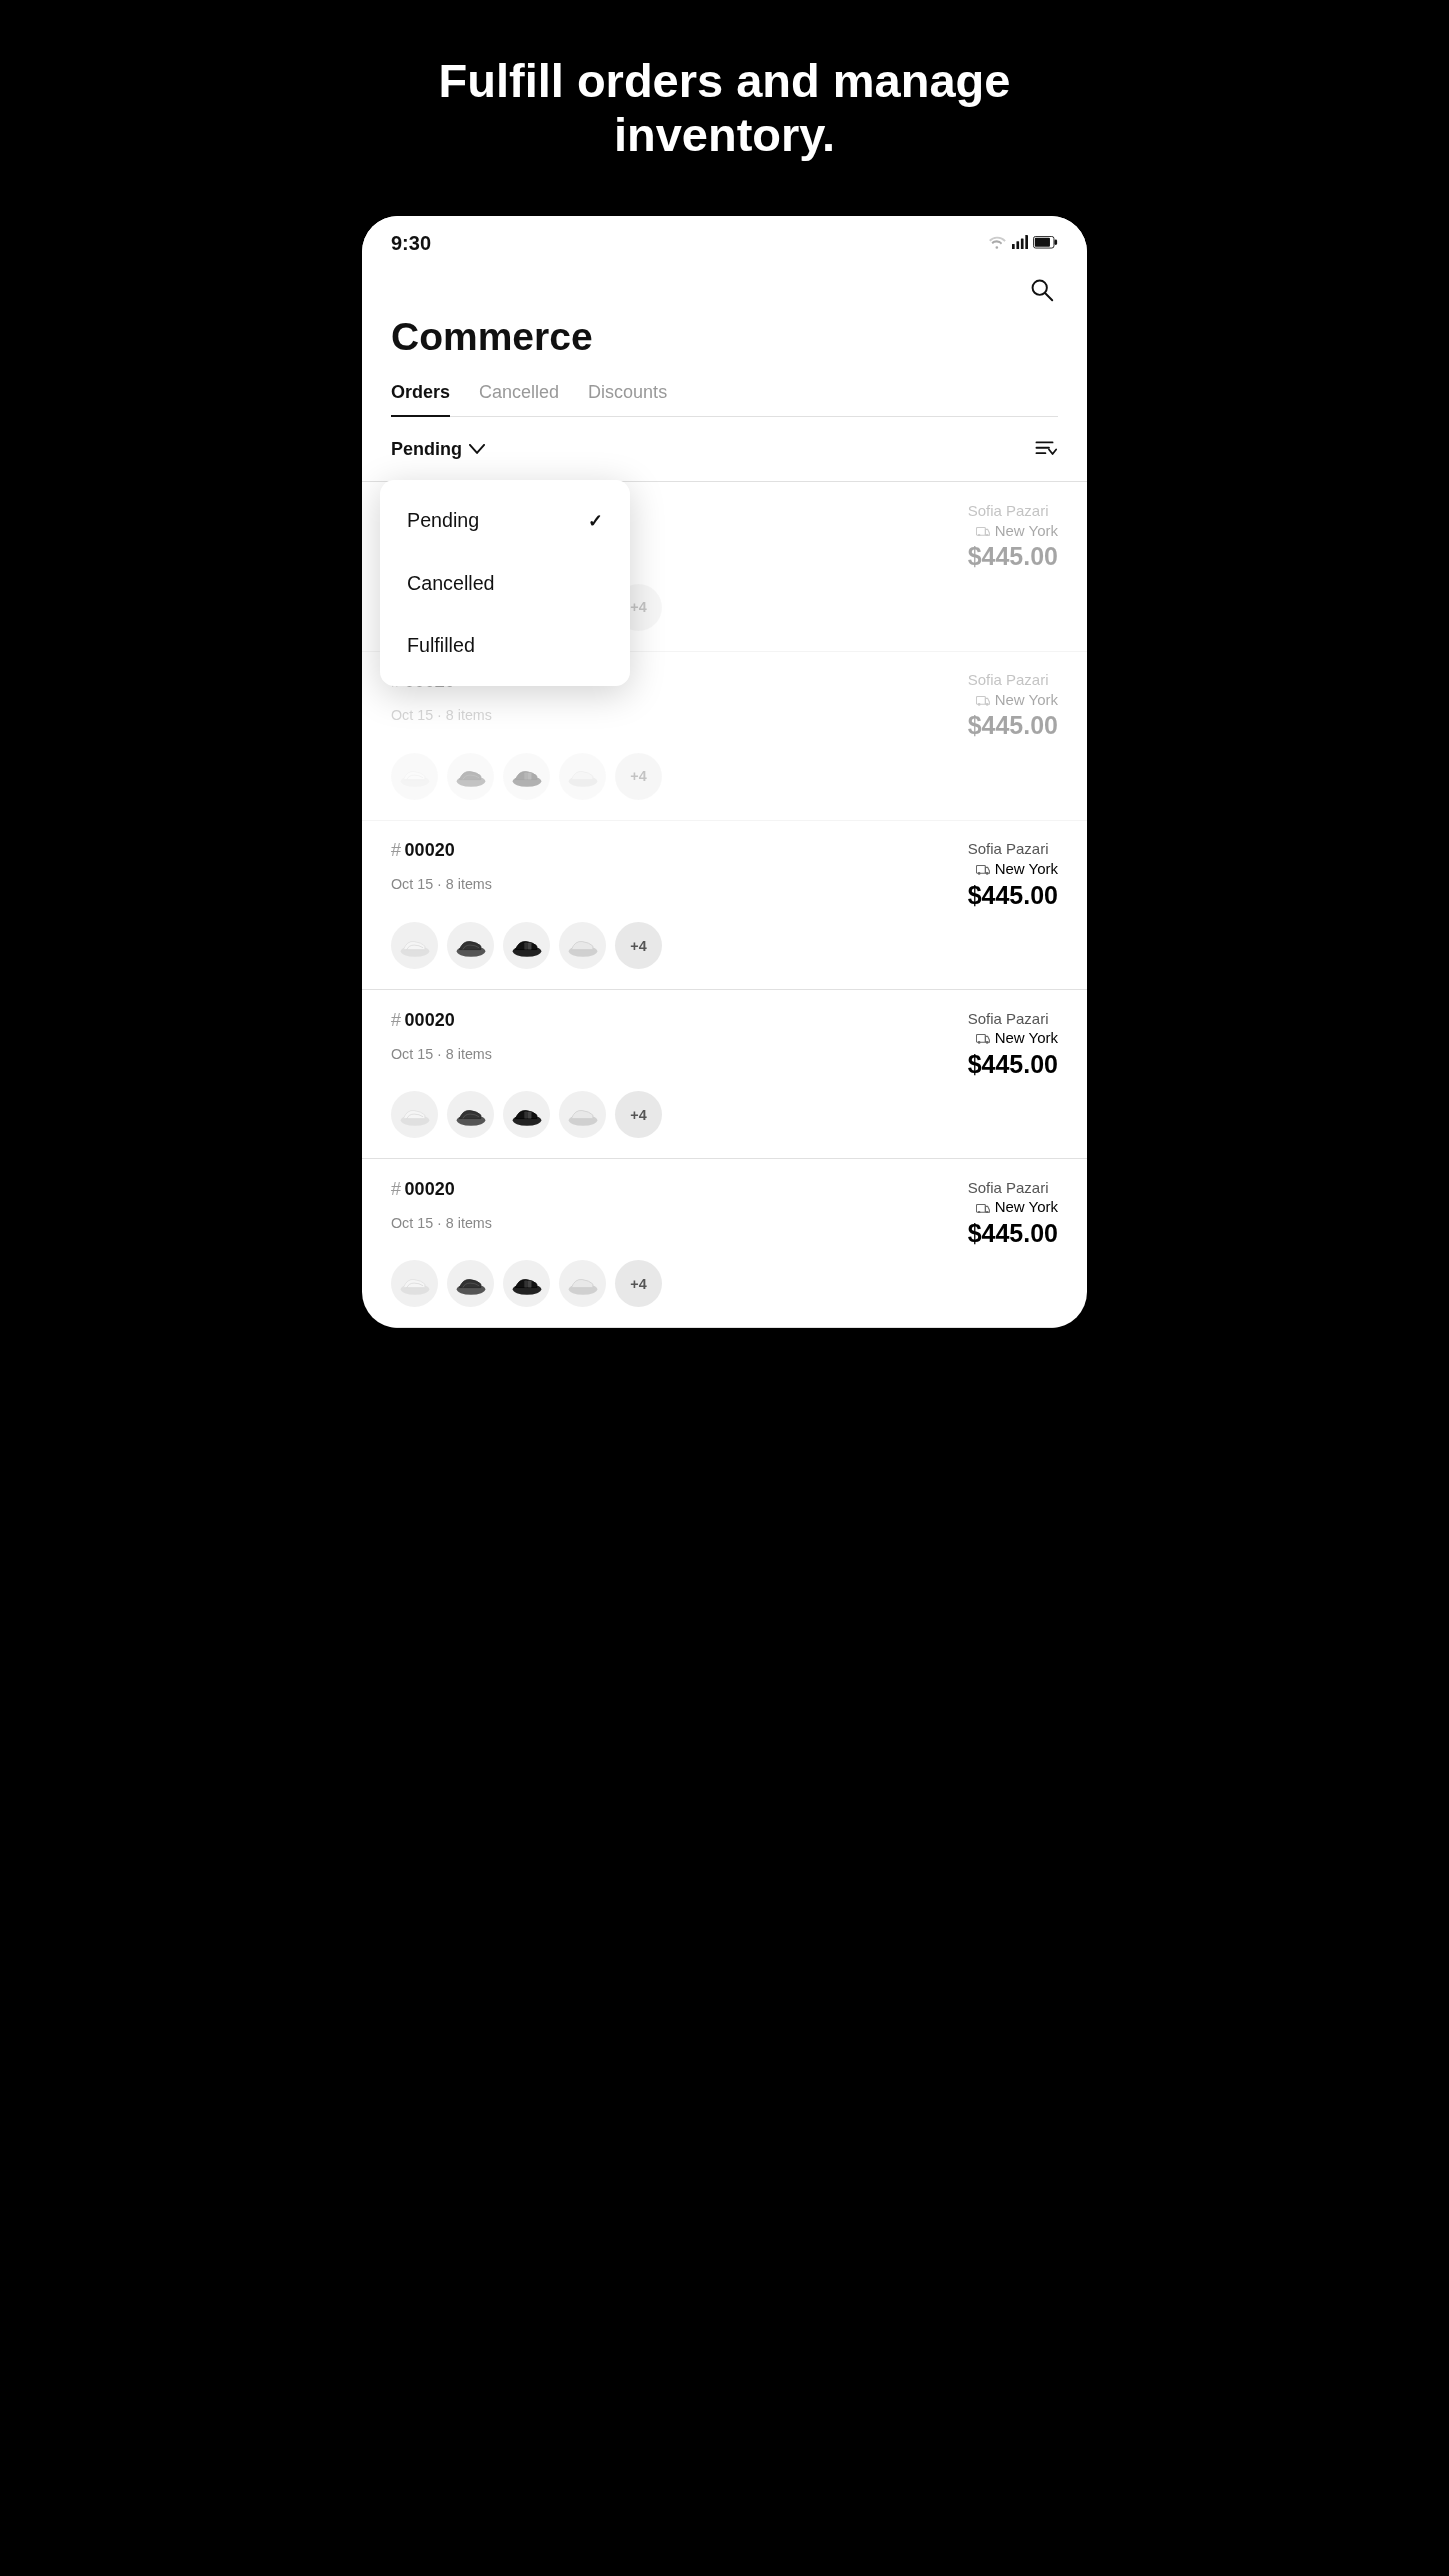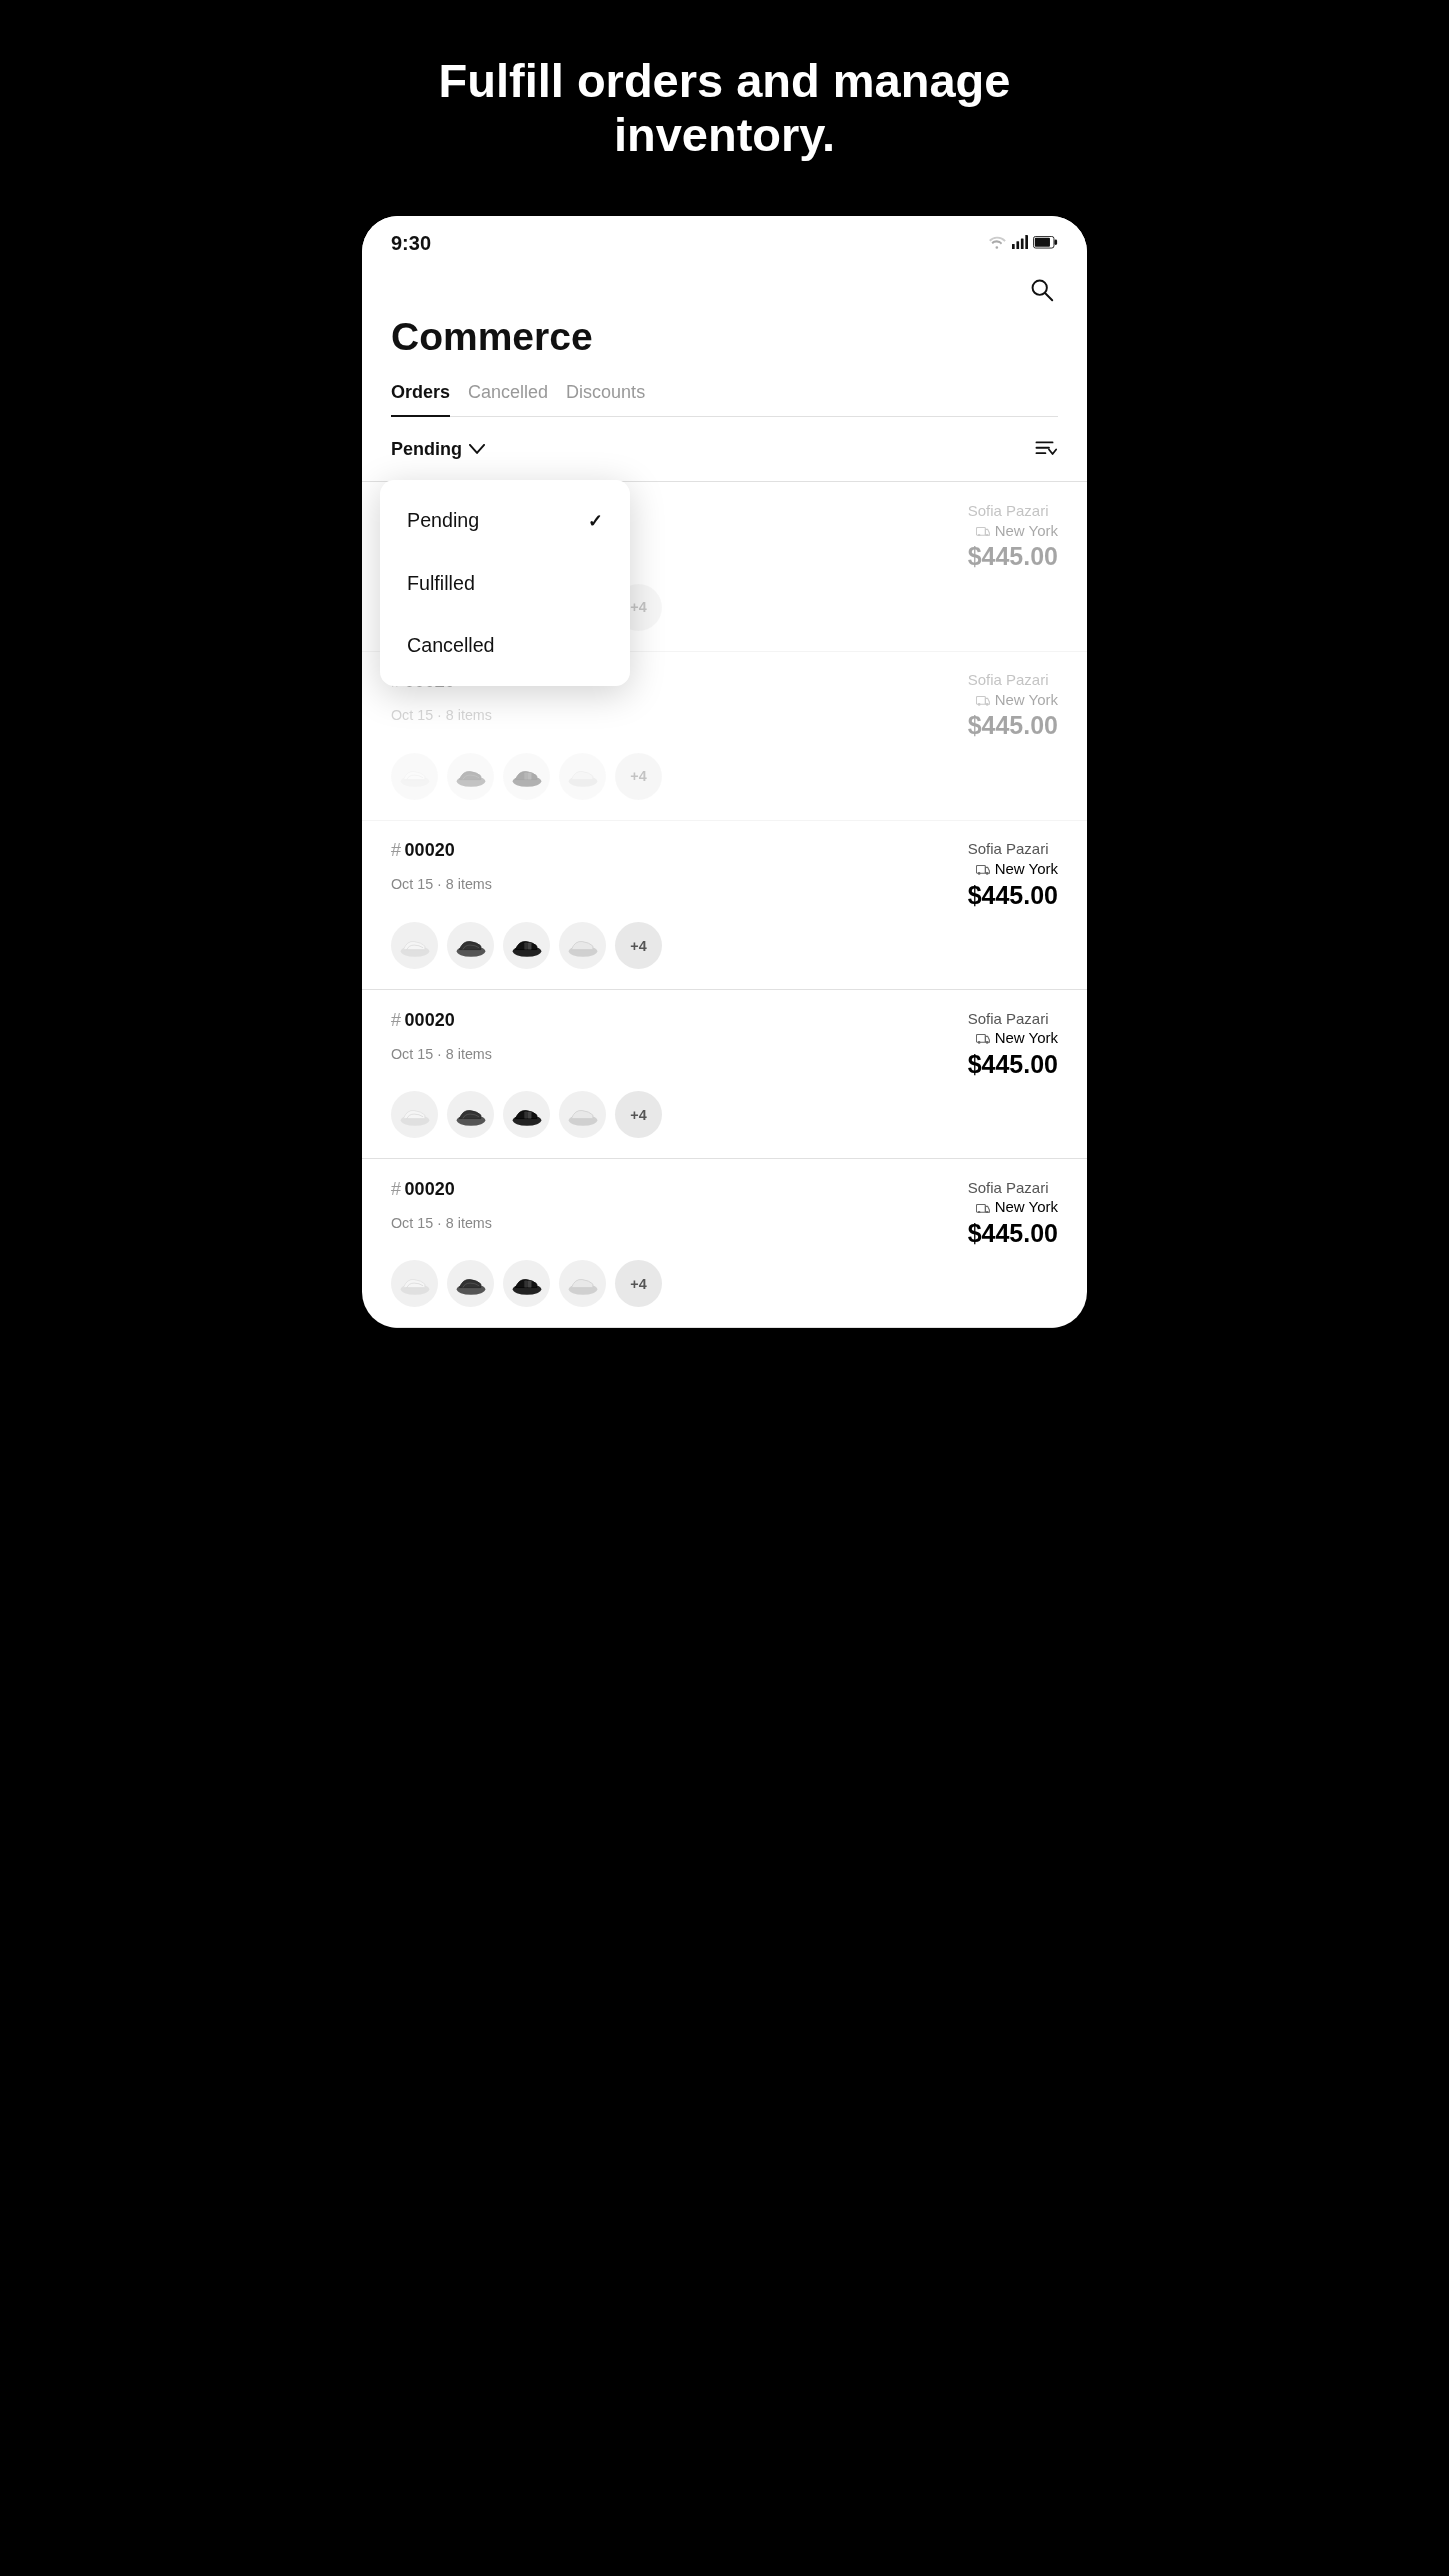--- a/index.html
+++ b/index.html
@@ -86,21 +86,21 @@
     .app-title {
       font-size: 39px;
       font-weight: 700;
       color: #111;
       margin-bottom: 21.5px;
     }
 
     
     .tabs {
       display: flex;
-      gap: 18px;
+      gap: 29px;
       border-bottom: 0.9px solid #e0e0e0;
       margin: 0 0px;
     }
 
     .tab {
       font-size: 18px;
       font-weight: 500;
       color: #999;
       padding-bottom: 12.5px;
       border-bottom: 2.7px solid transparent;
@@ -356,24 +356,24 @@
           <path d="M20 14l4 5 4-5" stroke="#111" stroke-width="2" stroke-linecap="round" stroke-linejoin="round"></path>
         </svg>
       </button>
 
       <div class="dropdown-menu">
         <div class="dropdown-item">
           <span>Pending</span>
           <span class="checkmark">✓</span>
         </div>
         <div class="dropdown-item">
+          <span>Cancelled</span>
+        </div>
+        <div class="dropdown-item">
           <span>Fulfilled</span>
-        </div>
-        <div class="dropdown-item">
-          <span>Cancelled</span>
         </div>
       </div>
     </div>
 
     <div class="orders-list" id="orders-container">
     <div class="order-item obscured">
     <div class="order-top">
       <div class="order-left">
         <div class="order-number">
           <span class="hash-symbol">#</span>

